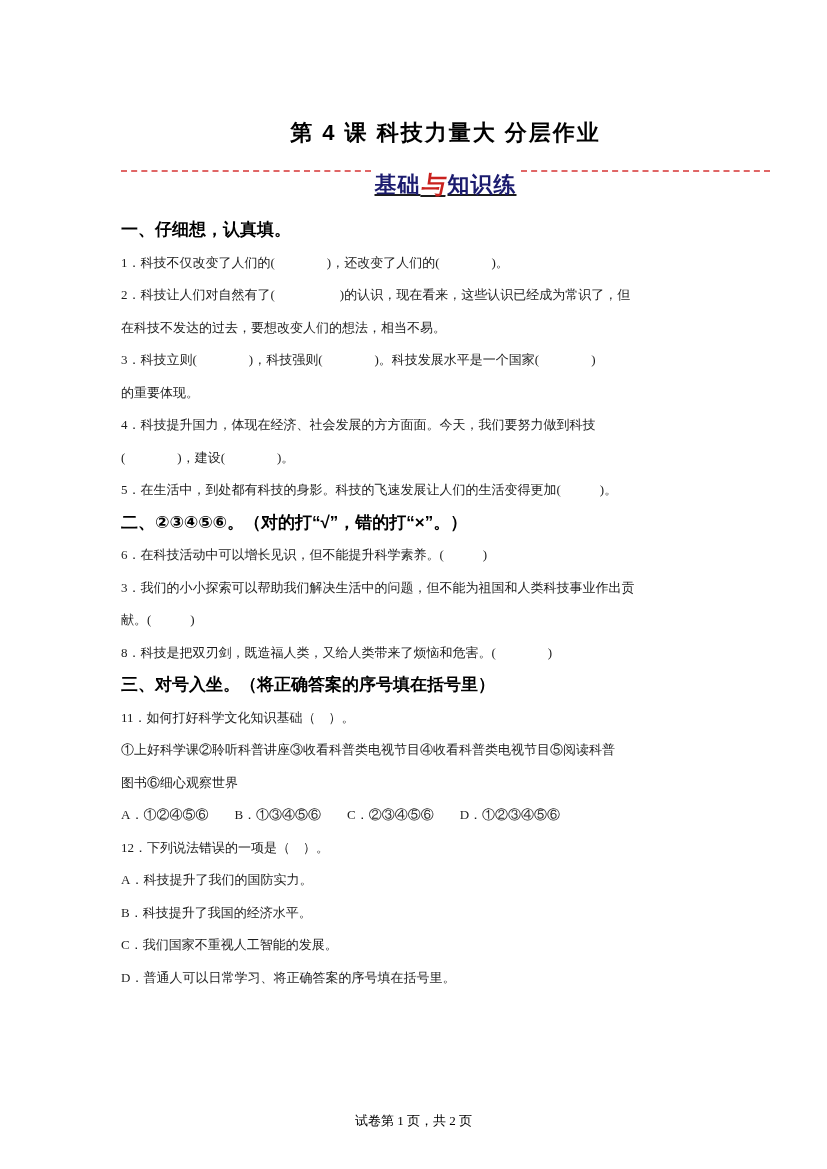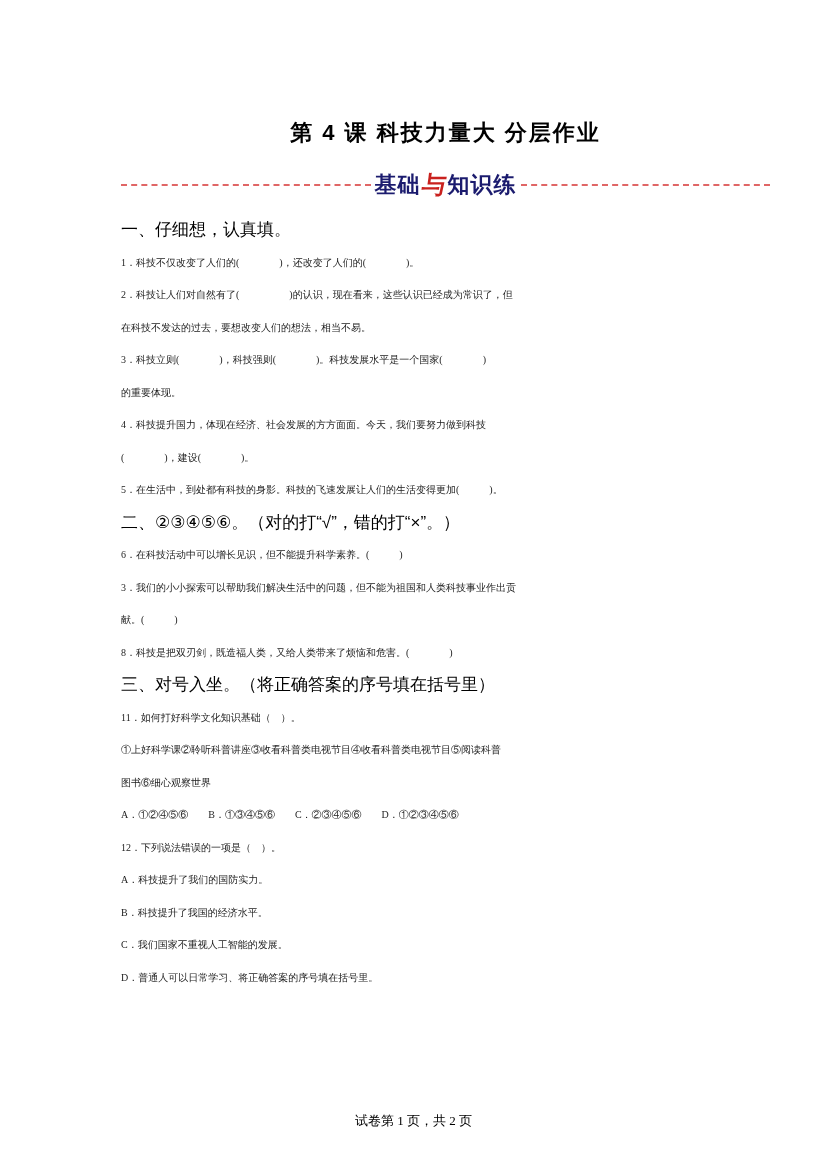--- a/index.html
+++ b/index.html
@@ -23,23 +23,23 @@
     font-weight: bold;
     font-size: 22px;
     color: #000000;
     text-align: center;
     letter-spacing: 2px;
     margin: 0 0 22px 0;
     line-height: 30px;
   }
   .banner {
     display: flex;
-    align-items: center;
     height: 30px;
     margin: 0 0 14px 0;
+    text-decoration: underline;
   }
   .banner .dash-rule {
     flex: 1;
     height: 0;
     border-top: 2px dashed #e06666;
   }
   .banner-text {
     display: flex;
     align-items: center;
     padding: 0 4px;
@@ -53,29 +53,29 @@
   .yu-symbol {
     color: #c9211e;
     font-size: 24px;
     font-weight: 900;
     margin: 0 1px;
     transform: skewX(-8deg);
     display: inline-block;
   }
   .sec-heading {
     font-family: "Liberation Sans", "DejaVu Sans", sans-serif;
-    font-weight: normal;
+    font-weight: bold;
     font-size: 17px;
     color: #000000;
     line-height: 32.5px;
     margin: 0;
     white-space: pre-wrap;
   }
   .q-line {
-    font-size: 10px;
+    font-size: 13px;
     line-height: 32.5px;
     margin: 0;
     white-space: pre-wrap;
     color: #1c1c1c;
   }
   .page-footer {
     position: absolute;
     left: 0;
     right: 0;
     top: 1112px;

